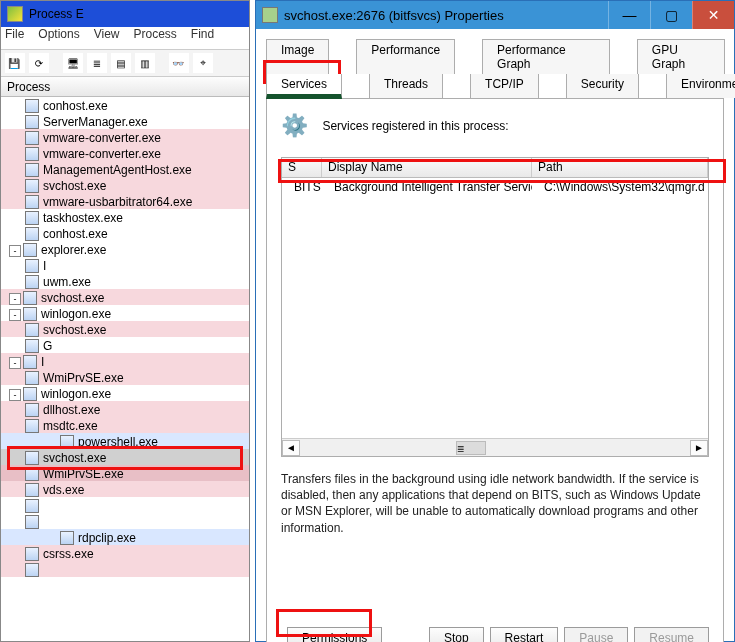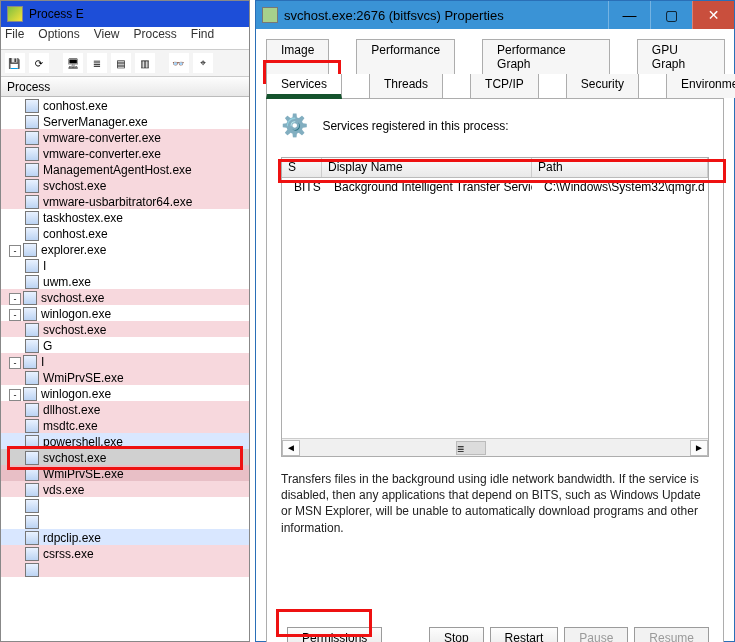--- a/index.html
+++ b/index.html
@@ -14,21 +14,21 @@
   .pe-toolbar { height:28px; display:flex; align-items:center; padding:0 4px; gap:4px; border-top:1px solid #ccc; border-bottom:1px solid #ccc; background:#f4f4f4; }
   .tb-btn { width:20px; height:20px; border:1px solid #fff; display:flex; align-items:center; justify-content:center; font-size:10px; background:#fff; }
   .pe-header { height:20px; background:linear-gradient(#fdfdfd,#e8e8e8); border-bottom:1px solid #bbb; padding:0 6px; display:flex; align-items:center; font-size:12px; }
   .pe-body { position:absolute; top:96px; left:0; right:0; bottom:0; overflow:hidden; }
   .row { height:16px; display:flex; align-items:flex-end; white-space:nowrap; position:relative; }
   .row .pad { display:inline-block; }
   .row .tw { width:12px; height:12px; border:1px solid #888; display:inline-flex; align-items:center; justify-content:center; font-size:9px; line-height:1; margin-right:2px; background:#fff; cursor:default; }
   .row .ic { width:14px; height:14px; border:1px solid #777; background:linear-gradient(#e9f2ff,#bcd4f3); margin-right:4px; }
   .row .nm { font-size:12px; }
   .row.bg-pink { background:#f7d8dd; }
-  .row.bg-blue { background:#d9e7ff; }
+  .row.bg-blue { background:#d9e7ff;padding-left:35px; }
   .row.bg-darkpink { background:#e8bfc6; }
   .row.sel { background:#d0d0d0; }
   .hl-red { border:3px solid #e11; position:absolute; pointer-events:none; }
   
   .dlg { position:absolute; left:255px; top:0; width:480px; height:642px; border:1px solid #2a6fb7; background:#fff; }
   .dlg-titlebar { height:28px; background:#3a93d6; display:flex; align-items:center; }
   .dlg-titlebar .ico { width:16px; height:16px; margin:0 6px; background:#a7d18c; border:1px solid #777; }
   .dlg-title { flex:1; color:#000; font-size:13px; }
   .wbtns { display:flex; }
   .wbtn { width:42px; height:28px; display:flex; align-items:center; justify-content:center; font-size:14px; color:#000; border-left:1px solid rgba(255,255,255,.3); }

